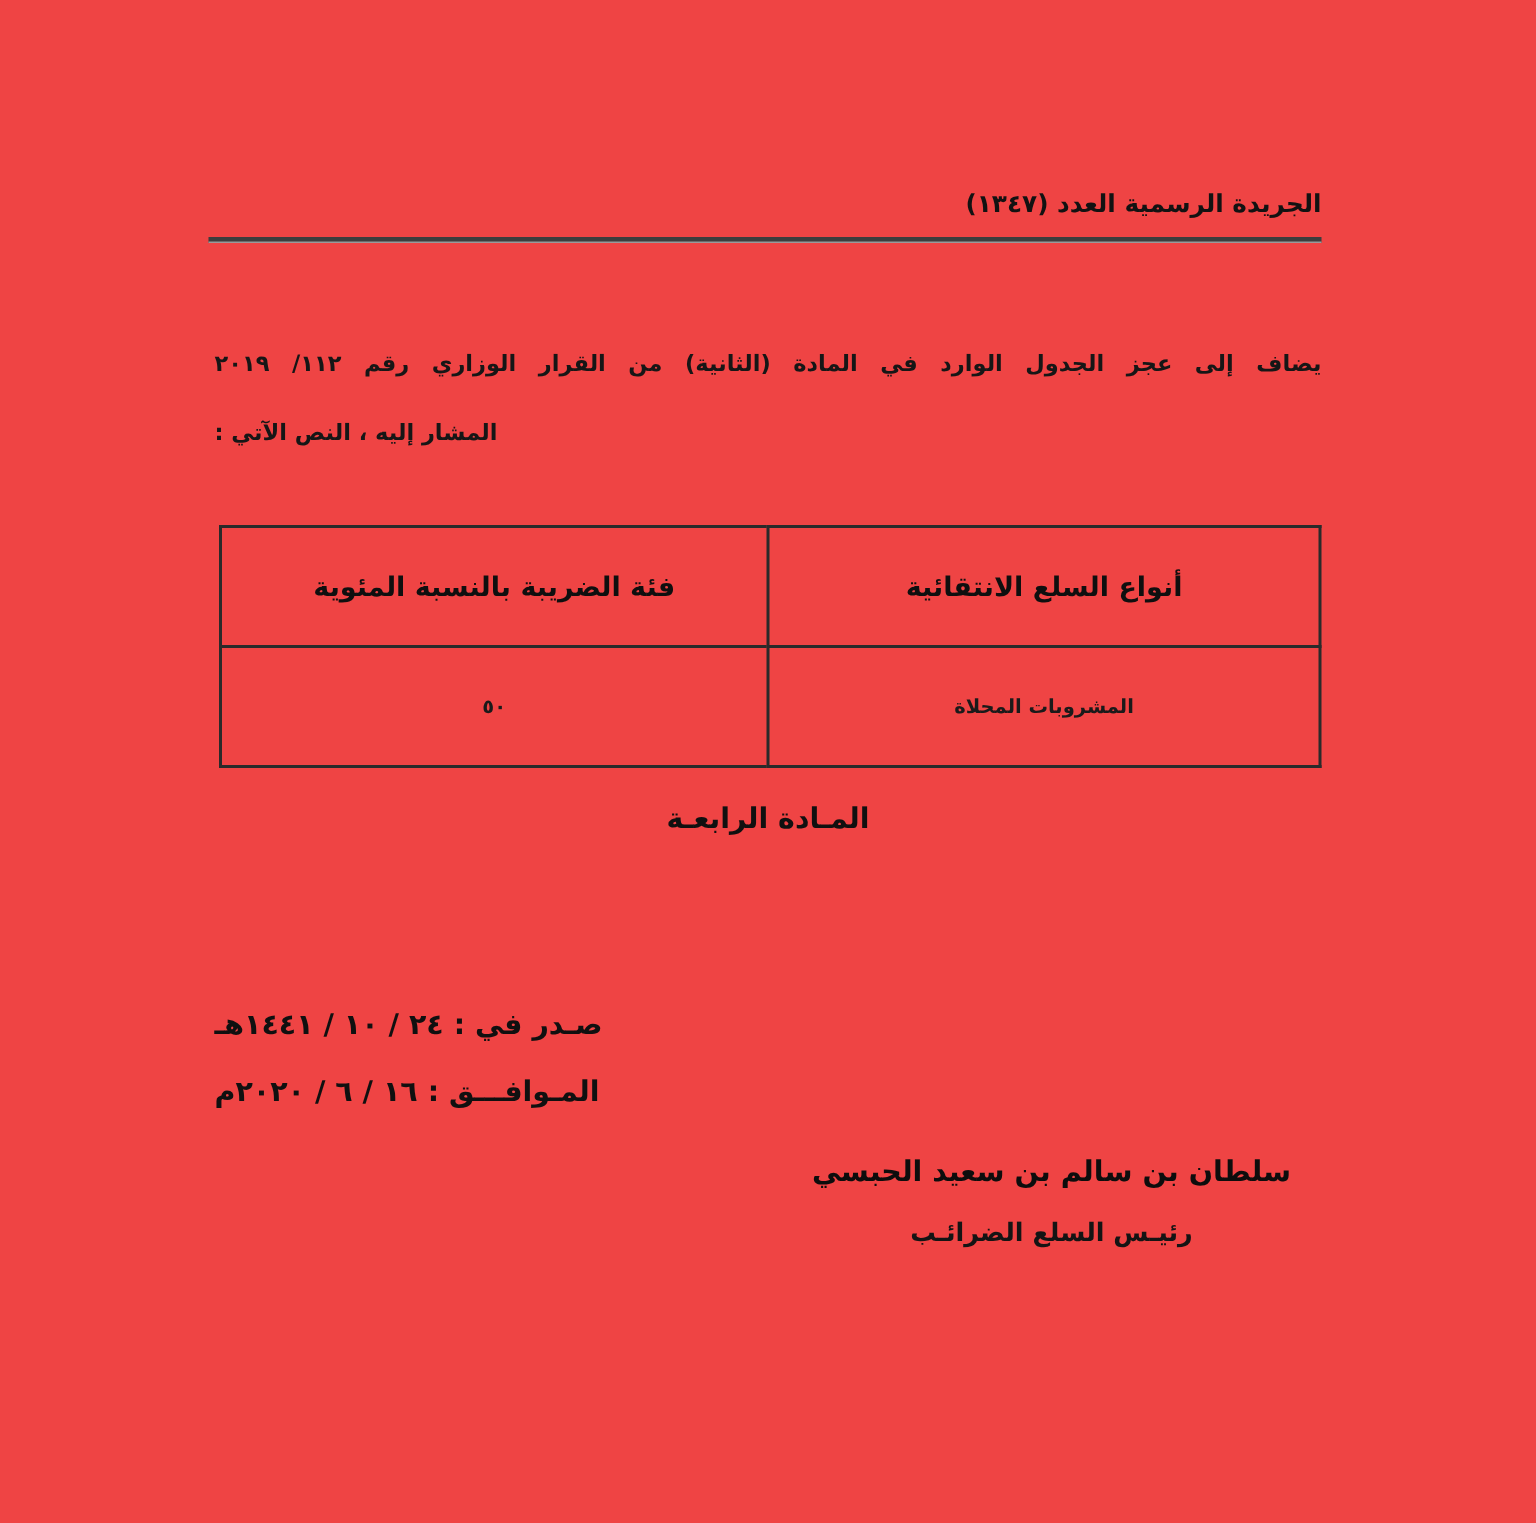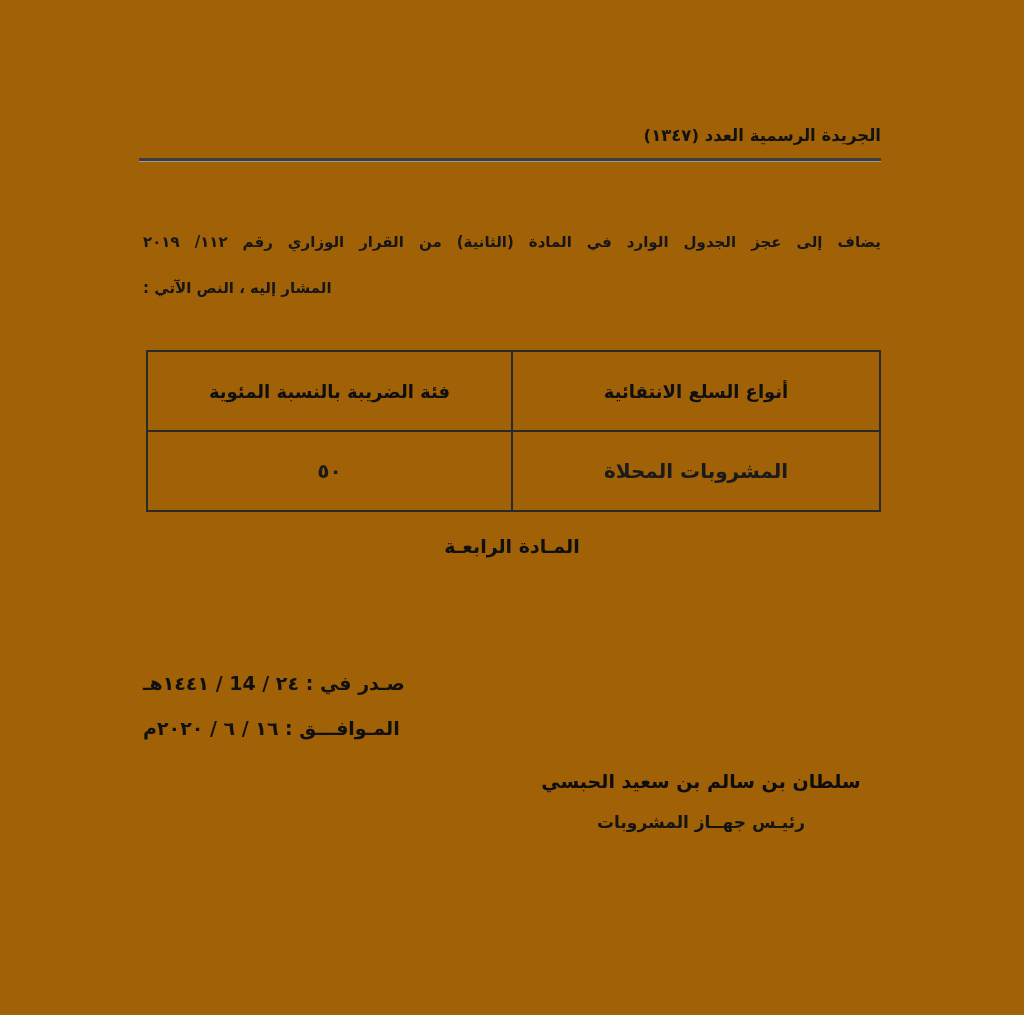--- a/index.html
+++ b/index.html
@@ -13,21 +13,21 @@
     height: 1015px;
     position: relative;
     font-family: "DejaVu Sans", "Liberation Sans", sans-serif;
     color: #1b1b1b;
     overflow: hidden;
   }
 
   .page {
     position: absolute;
     inset: 0;
-    background: #a16207;
+    background: #ef4444;
   }
 
   
   .running-header {
     position: absolute;
     top: 127px;
     right: 143px;
     left: 143px;
     height: 34px;
   }
@@ -114,21 +114,21 @@
   }
   .th-cell {
     height: 78px;
     font-size: 18px;
     font-weight: 700;
     color: #0f0f0f;
     letter-spacing: -0.1px;
   }
   .td-cell {
     height: 78px;
-    font-size: 20px;
+    font-size: 13px;
     font-weight: 600;
     color: #1a1a1a;
     margin-left: 11px;
   }
   .col-goods { width: 50.2%; }
   .col-rate  { width: 49.8%; }
 
   
   .date-line {
     position: absolute;
@@ -198,21 +198,21 @@
           <td class="td-cell">المشروبات المحلاة</td>
           <td class="td-cell">٥٠</td>
         </tr>
       </tbody>
     </table>
   </div>
 
   <div class="article-heading" id="article4-heading">المـادة الرابعـة</div>
 
 
-  <div class="date-line" id="date-issued">صـدر في : ٢٤ / 14 / ١٤٤١هـ</div>
+  <div class="date-line" id="date-issued">صـدر في : ٢٤ / ١٠ / ١٤٤١هـ</div>
 
   <div class="date-line" id="date-gregorian">المـوافـــق : ١٦ / ٦ / ٢٠٢٠م</div>
 
   <div class="sign-block" id="sign-name">سلطان بن سالم بن سعيد الحبسي</div>
 
-  <div class="sign-block" id="sign-title">رئيـس جهــاز المشروبات</div>
+  <div class="sign-block" id="sign-title">رئيـس السلع الضرائـب</div>
 
 </div>
 
 </body></html>

